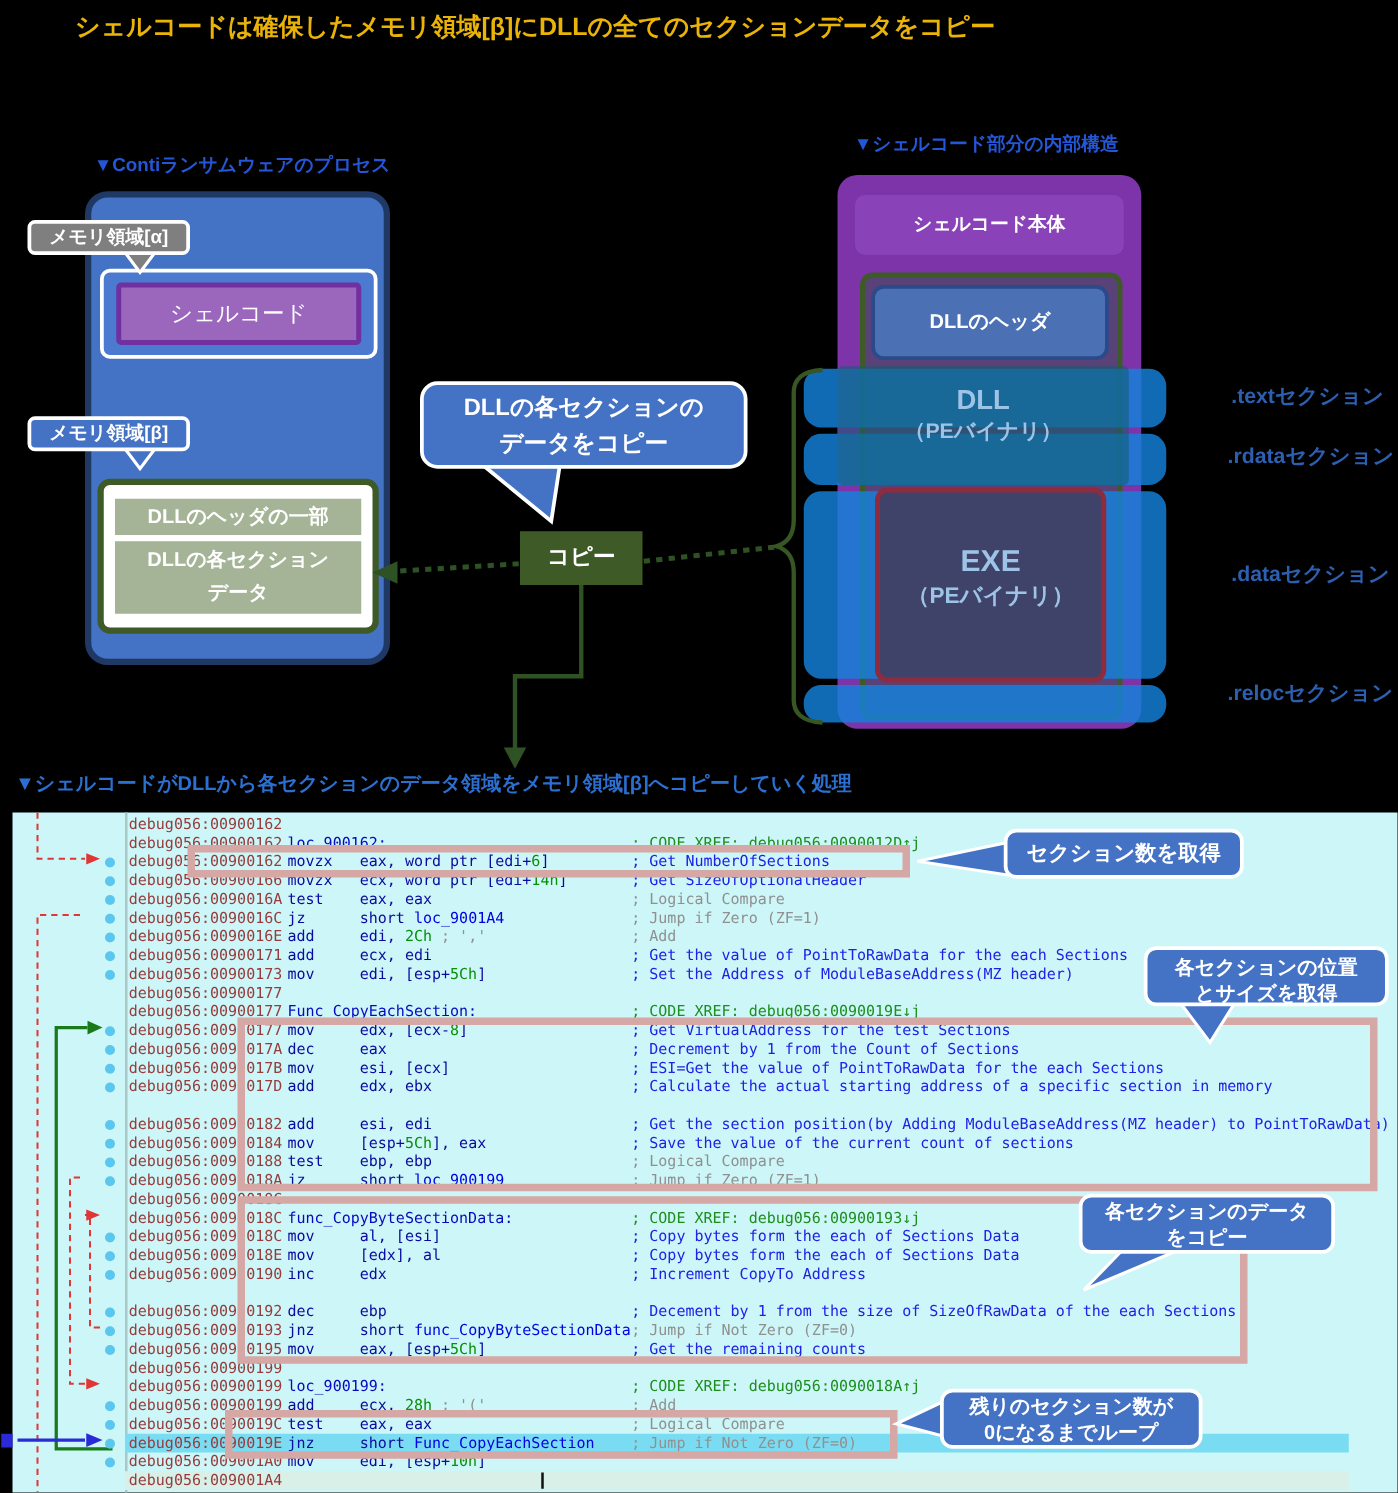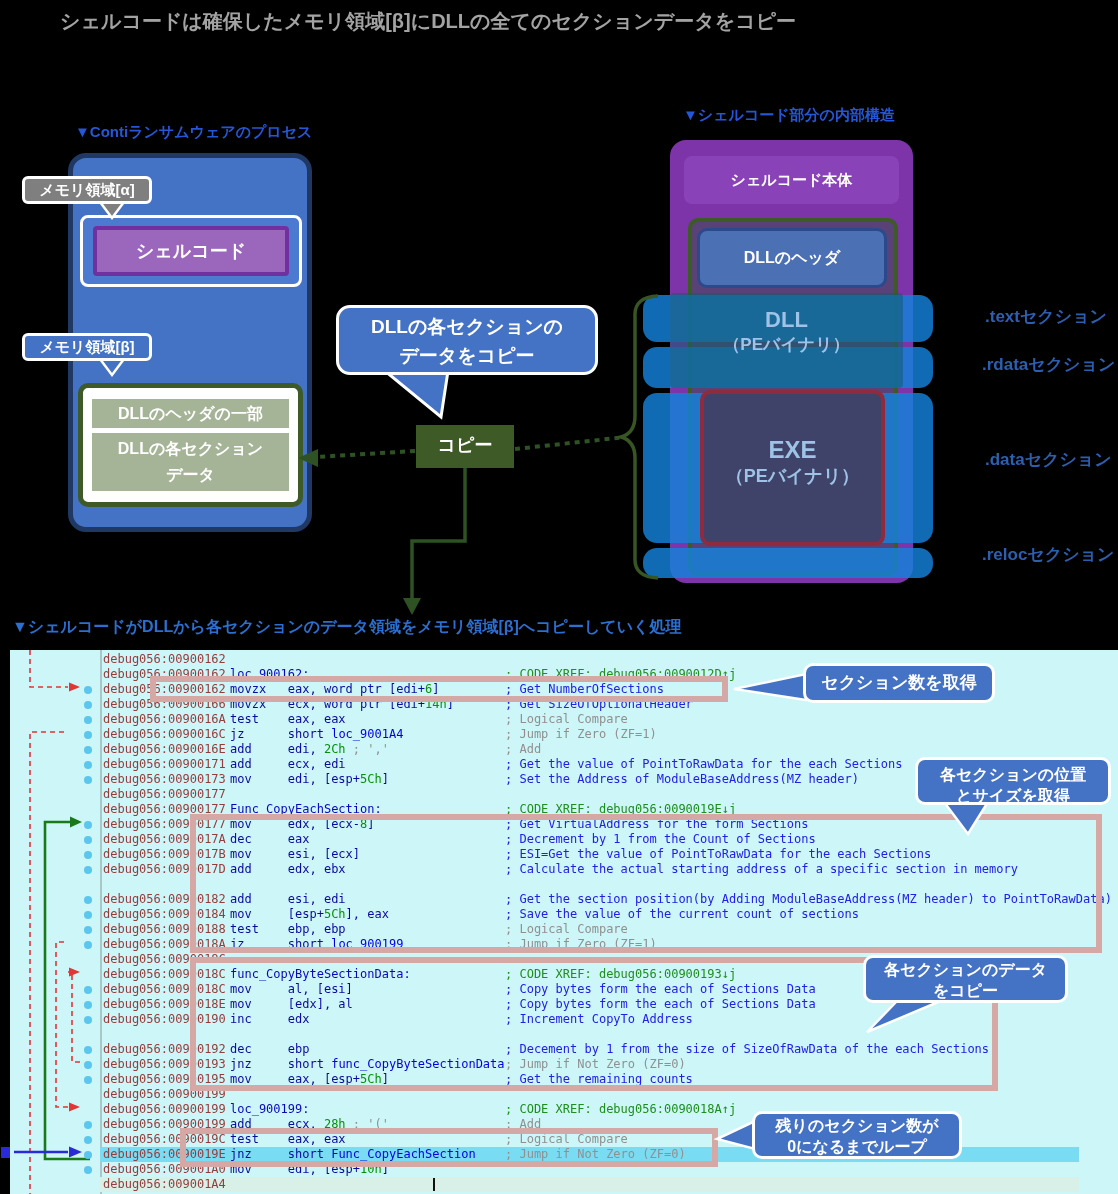--- a/index.html
+++ b/index.html
@@ -1,37 +1,37 @@
 <!DOCTYPE html>
 <html><head>
 <meta charset="utf-8">
 <style>
   html,body{margin:0;padding:0;background:#000;}
   body{position:relative;width:1118px;height:1194px;overflow:hidden;
        font-family:"Liberation Sans",sans-serif;}
   *{box-sizing:border-box;}
   .abs{position:absolute;}
-  .ttl{left:60px;top:8px;font-size:20px;font-weight:bold;color:#a3a3a3;white-space:nowrap;}
+  .ttl{left:60px;top:8px;font-size:20px;font-weight:bold;color:#eab308;white-space:nowrap;}
   .hd{font-size:15px;font-weight:bold;color:#2457D8;white-space:nowrap;}
   .hd-left{left:75px;top:123px;}
   .hd-right{left:683px;top:106px;}
   .hd-listing{left:12px;top:617px;font-size:16px;font-weight:bold;color:#2B6FD0;white-space:nowrap;}
 
   
   .proc-box{left:68px;top:153px;width:244px;height:379px;background:#4472C4;
             border:5px solid #1F3864;border-radius:18px;}
   .tag{width:130px;height:28px;border:3px solid #fff;border-radius:6px;color:#fff;
        font-size:15px;font-weight:bold;text-align:center;line-height:22px;z-index:50;}
   .tag-alpha{left:22px;top:176px;background:#7F7F7F;}
   .tag-beta{left:22px;top:333px;background:#4472C4;}
   .shell-wrap{left:80px;top:215px;width:222px;height:72px;background:#4B7AD0;
               border:3px solid #fff;border-radius:8px;}
   .shell-box{left:93px;top:226px;width:196px;height:50px;background:#9A67BD;
              border:4px solid #7030A0;border-radius:4px;color:#fff;font-size:18px;
-             font-weight:bold;text-align:center;line-height:42px;}
+             font-weight:normal;text-align:center;line-height:42px;}
   .beta-wrap{left:78px;top:383px;width:225px;height:124px;background:#fff;
              border:5px solid #3E5B27;border-radius:10px;}
   .gg-box{background:#A5B497;color:#fff;font-weight:bold;text-align:center;}
   .dll-hdr-part{left:92px;top:399px;width:197px;height:29px;font-size:16px;line-height:29px;}
   .dll-sec-data{left:92px;top:433px;width:197px;height:58px;font-size:16px;line-height:26px;padding-top:3px;}
 
   
   .bubble{left:336px;top:305px;width:262px;height:70px;background:#4472C4;
           border:3px solid #fff;border-radius:14px;color:#fff;font-size:19px;
           font-weight:bold;text-align:center;line-height:29px;padding-top:4px;z-index:50;}
@@ -169,21 +169,21 @@
       <div class="asm-row" style="top: 15px;"><span class="addr">debug056:00900162</span><span class="code"><span class="tk-l">loc_900162:</span></span><span class="cmt cm-x">; CODE XREF: debug056:0090012D↑j</span></div>
       <div class="asm-row" style="top: 30px;"><span class="dot"></span><span class="addr">debug056:00900162</span><span class="code"><span class="tk-m">movzx   </span><span class="tk-o">eax, word ptr [edi+</span><span class="tk-n">6</span><span class="tk-o">]</span></span><span class="cmt cm-u">; Get NumberOfSections</span></div>
       <div class="asm-row" style="top: 45px;"><span class="dot"></span><span class="addr">debug056:00900166</span><span class="code"><span class="tk-m">movzx   </span><span class="tk-o">ecx, word ptr [edi+</span><span class="tk-n">14h</span><span class="tk-o">]</span></span><span class="cmt cm-u">; Get SizeOfOptionalHeader</span></div>
       <div class="asm-row" style="top: 60px;"><span class="dot"></span><span class="addr">debug056:0090016A</span><span class="code"><span class="tk-m">test    </span><span class="tk-o">eax, eax</span></span><span class="cmt cm-a">; Logical Compare</span></div>
       <div class="asm-row" style="top: 75px;"><span class="dot"></span><span class="addr">debug056:0090016C</span><span class="code"><span class="tk-m">jz      </span><span class="tk-o">short </span><span class="tk-r">loc_9001A4</span></span><span class="cmt cm-a">; Jump if Zero (ZF=1)</span></div>
       <div class="asm-row" style="top: 90px;"><span class="dot"></span><span class="addr">debug056:0090016E</span><span class="code"><span class="tk-m">add     </span><span class="tk-o">edi, </span><span class="tk-n">2Ch</span><span class="tk-s"> ; ','</span></span><span class="cmt cm-a">; Add</span></div>
       <div class="asm-row" style="top: 105px;"><span class="dot"></span><span class="addr">debug056:00900171</span><span class="code"><span class="tk-m">add     </span><span class="tk-o">ecx, edi</span></span><span class="cmt cm-u">; Get the value of PointToRawData for the each Sections</span></div>
       <div class="asm-row" style="top: 120px;"><span class="dot"></span><span class="addr">debug056:00900173</span><span class="code"><span class="tk-m">mov     </span><span class="tk-o">edi, [esp+</span><span class="tk-n">5Ch</span><span class="tk-o">]</span></span><span class="cmt cm-u">; Set the Address of ModuleBaseAddress(MZ header)</span></div>
       <div class="asm-row" style="top: 135px;"><span class="addr">debug056:00900177</span></div>
       <div class="asm-row" style="top: 150px;"><span class="addr">debug056:00900177</span><span class="code"><span class="tk-l">Func_CopyEachSection:</span></span><span class="cmt cm-x">; CODE XREF: debug056:0090019E↓j</span></div>
-      <div class="asm-row" style="top: 165px;"><span class="dot"></span><span class="addr">debug056:00900177</span><span class="code"><span class="tk-m">mov     </span><span class="tk-o">edx, [ecx-</span><span class="tk-n">8</span><span class="tk-o">]</span></span><span class="cmt cm-u">; Get VirtualAddress for the form Sections</span></div>
+      <div class="asm-row" style="top: 165px;"><span class="dot"></span><span class="addr">debug056:00900177</span><span class="code"><span class="tk-m">mov     </span><span class="tk-o">edx, [ecx-</span><span class="tk-n">8</span><span class="tk-o">]</span></span><span class="cmt cm-u">; Get VirtualAddress for the test Sections</span></div>
       <div class="asm-row" style="top: 180px;"><span class="dot"></span><span class="addr">debug056:0090017A</span><span class="code"><span class="tk-m">dec     </span><span class="tk-o">eax</span></span><span class="cmt cm-u">; Decrement by 1 from the Count of Sections</span></div>
       <div class="asm-row" style="top: 195px;"><span class="dot"></span><span class="addr">debug056:0090017B</span><span class="code"><span class="tk-m">mov     </span><span class="tk-o">esi, [ecx]</span></span><span class="cmt cm-u">; ESI=Get the value of PointToRawData for the each Sections</span></div>
       <div class="asm-row" style="top: 210px;"><span class="dot"></span><span class="addr">debug056:0090017D</span><span class="code"><span class="tk-m">add     </span><span class="tk-o">edx, ebx</span></span><span class="cmt cm-u">; Calculate the actual starting address of a specific section in memory</span></div>
       <div class="asm-row" style="top: 240px;"><span class="dot"></span><span class="addr">debug056:00900182</span><span class="code"><span class="tk-m">add     </span><span class="tk-o">esi, edi</span></span><span class="cmt cm-u">; Get the section position(by Adding ModuleBaseAddress(MZ header) to PointToRawData)</span></div>
       <div class="asm-row" style="top: 255px;"><span class="dot"></span><span class="addr">debug056:00900184</span><span class="code"><span class="tk-m">mov     </span><span class="tk-o">[esp+</span><span class="tk-n">5Ch</span><span class="tk-o">], eax</span></span><span class="cmt cm-u">; Save the value of the current count of sections</span></div>
       <div class="asm-row" style="top: 270px;"><span class="dot"></span><span class="addr">debug056:00900188</span><span class="code"><span class="tk-m">test    </span><span class="tk-o">ebp, ebp</span></span><span class="cmt cm-a">; Logical Compare</span></div>
       <div class="asm-row" style="top: 285px;"><span class="dot"></span><span class="addr">debug056:0090018A</span><span class="code"><span class="tk-m">jz      </span><span class="tk-o">short </span><span class="tk-r">loc_900199</span></span><span class="cmt cm-a">; Jump if Zero (ZF=1)</span></div>
       <div class="asm-row" style="top: 300px;"><span class="addr">debug056:0090018C</span></div>
       <div class="asm-row" style="top: 315px;"><span class="addr">debug056:0090018C</span><span class="code"><span class="tk-l">func_CopyByteSectionData:</span></span><span class="cmt cm-x">; CODE XREF: debug056:00900193↓j</span></div>
       <div class="asm-row" style="top: 330px;"><span class="dot"></span><span class="addr">debug056:0090018C</span><span class="code"><span class="tk-m">mov     </span><span class="tk-o">al, [esi]</span></span><span class="cmt cm-u">; Copy bytes form the each of Sections Data</span></div>

